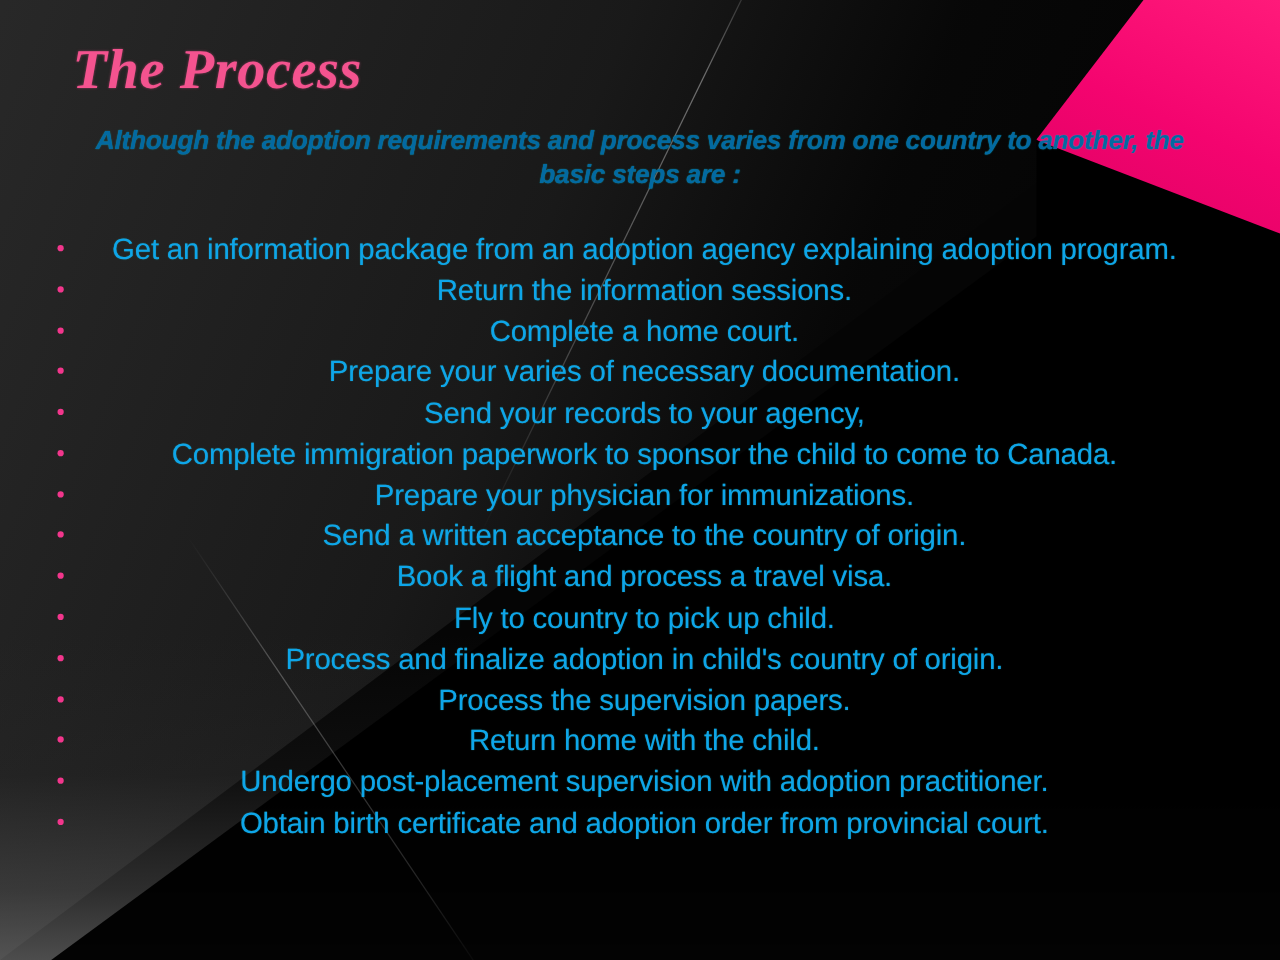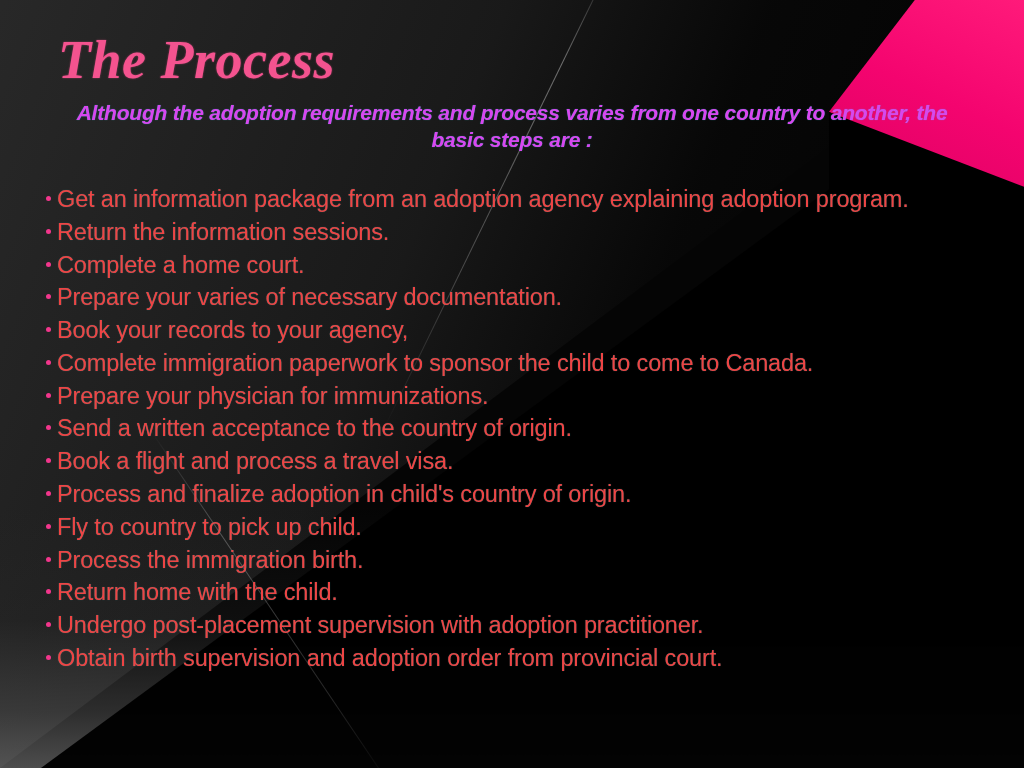--- a/index.html
+++ b/index.html
@@ -112,61 +112,62 @@
     position:absolute; inset:0;
     z-index:5;
   }
 
   .title {
     position:absolute;
     left:58px; top:32px;
     font-family:"Liberation Serif", "DejaVu Serif", serif;
     font-style:italic;
     font-weight:700;
-    font-size:54px;
+    font-size:45px;
     line-height:1.05;
     color:#f4538f;
     letter-spacing:0.5px;
     text-shadow:0 0 2px rgba(244,83,143,0.55);
     white-space:nowrap;
   }
 
   .subtitle {
     position:absolute;
     left:62px; top:100px;
     width:900px;
     text-align:center;
     font-family:"Liberation Sans", sans-serif;
     font-style:italic;
     font-weight:700;
     font-size:21px;
     line-height:1.28;
-    color:#d946ef;
+    color:#0369a1;
     letter-spacing:-0.2px;
     text-shadow:0 0 1px rgba(18,236,242,0.6);
   }
 
   .bullet-list {
     position:absolute;
     left:44px; top:183px;
     width:930px;
     list-style:none;
   }
 
   .bullet-item {
     position:relative;
     display:block;
     padding-left:13px;
     font-family:"Liberation Sans", sans-serif;
     font-weight:400;
     font-size:23.5px;
     line-height:1.395;
-    color:#ef4444;
+    color:#0ea5e9;
     letter-spacing:-0.15px;
     text-shadow:0 0 1px rgba(47,227,224,0.45);
+    text-align:center;
   }
 
   .bullet-item .dot {
     position:absolute;
     left:2px; top:13px;
     width:5px; height:5px;
     border-radius:50%;
     background:#f2368c;
   }
 </style>
@@ -188,27 +189,27 @@
 
     <h1 class="title">The Process</h1>
 
     <p class="subtitle">Although the adoption requirements and process varies from one country to another, the basic steps are :</p>
 
     <ul class="bullet-list" id="bullet-list">
         <li class="bullet-item"><span class="dot"></span><span>Get an information package from an adoption agency explaining adoption program.</span></li>
         <li class="bullet-item"><span class="dot"></span><span>Return the information sessions.</span></li>
         <li class="bullet-item"><span class="dot"></span><span>Complete a home court.</span></li>
         <li class="bullet-item"><span class="dot"></span><span>Prepare your varies of necessary documentation.</span></li>
-        <li class="bullet-item"><span class="dot"></span><span>Book your records to your agency,</span></li>
+        <li class="bullet-item"><span class="dot"></span><span>Send your records to your agency,</span></li>
         <li class="bullet-item"><span class="dot"></span><span>Complete immigration paperwork to sponsor the child to come to Canada.</span></li>
         <li class="bullet-item"><span class="dot"></span><span>Prepare your physician for immunizations.</span></li>
         <li class="bullet-item"><span class="dot"></span><span>Send a written acceptance to the country of origin.</span></li>
         <li class="bullet-item"><span class="dot"></span><span>Book a flight and process a travel visa.</span></li>
+        <li class="bullet-item"><span class="dot"></span><span>Fly to country to pick up child.</span></li>
         <li class="bullet-item"><span class="dot"></span><span>Process and finalize adoption in child's country of origin.</span></li>
-        <li class="bullet-item"><span class="dot"></span><span>Fly to country to pick up child.</span></li>
-        <li class="bullet-item"><span class="dot"></span><span>Process the immigration birth.</span></li>
+        <li class="bullet-item"><span class="dot"></span><span>Process the supervision papers.</span></li>
         <li class="bullet-item"><span class="dot"></span><span>Return home with the child.</span></li>
         <li class="bullet-item"><span class="dot"></span><span>Undergo post-placement supervision with adoption practitioner.</span></li>
-        <li class="bullet-item"><span class="dot"></span><span>Obtain birth supervision and adoption order from provincial court.</span></li>
+        <li class="bullet-item"><span class="dot"></span><span>Obtain birth certificate and adoption order from provincial court.</span></li>
       </ul>
 
   </div>
 </div>
 
 </body></html>

